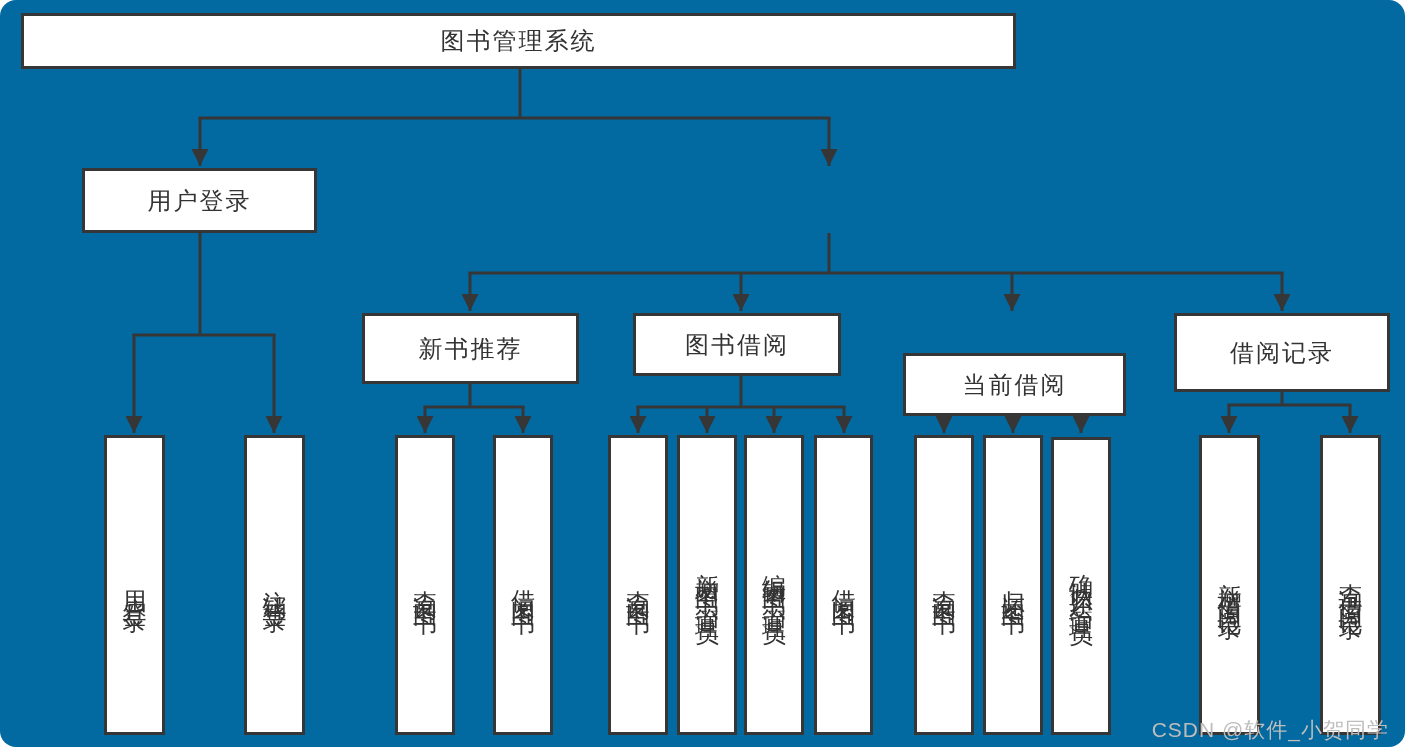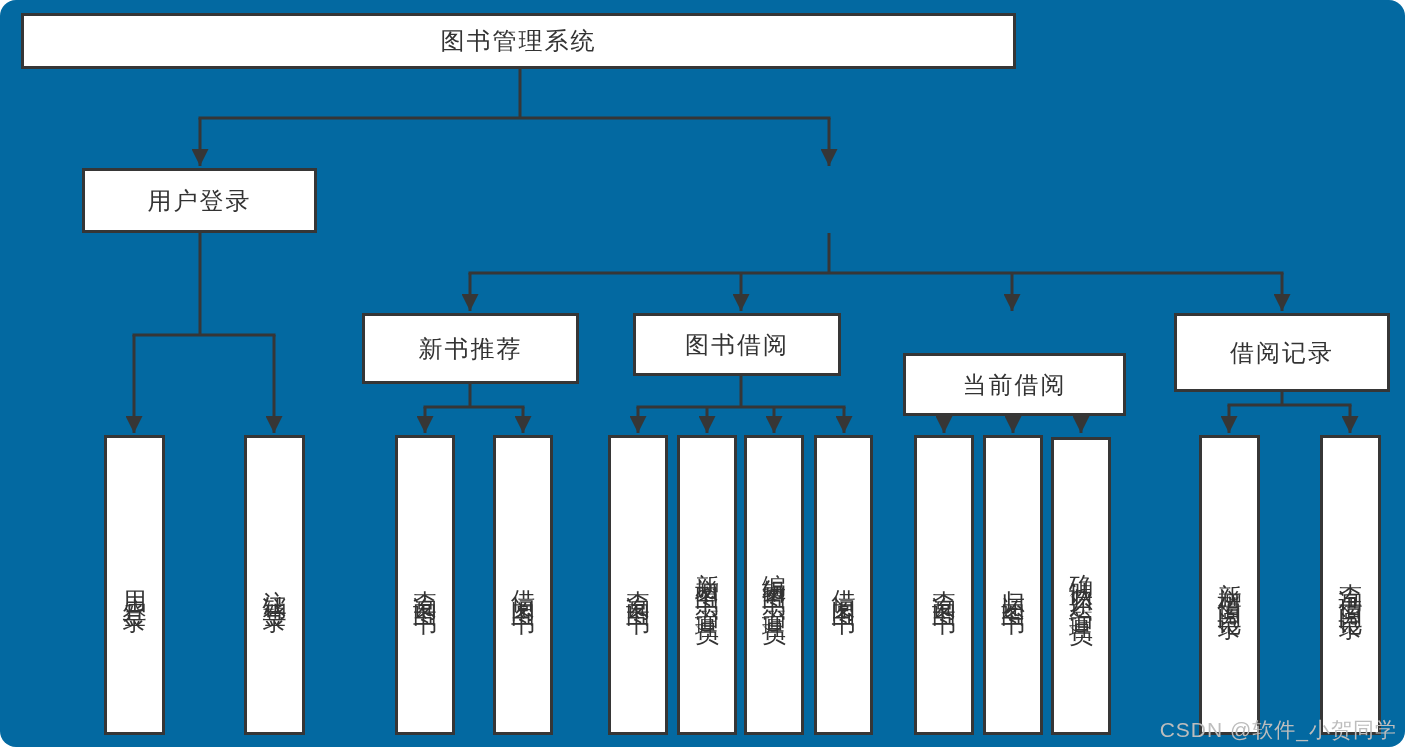--- a/index.html
+++ b/index.html
@@ -32,21 +32,21 @@
   }
   .leaf span {
     writing-mode: vertical-rl;
     text-orientation: mixed;
     line-height: 1;
     letter-spacing: 7px;
     white-space: nowrap;
   }
   #watermark {
     position: absolute;
-    right: 8px;
+    right: 16px;
     bottom: 3px;
     font-size: 21px;
     letter-spacing: 1px;
     color: #bdbdbd;
     z-index: 3;
   }
 </style>
 </head>
 <body>
 

